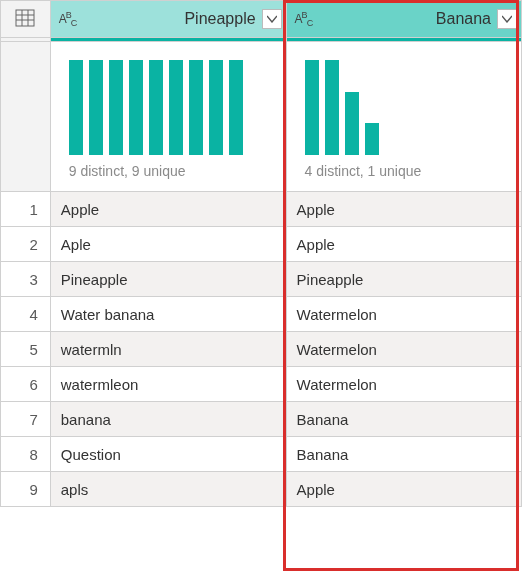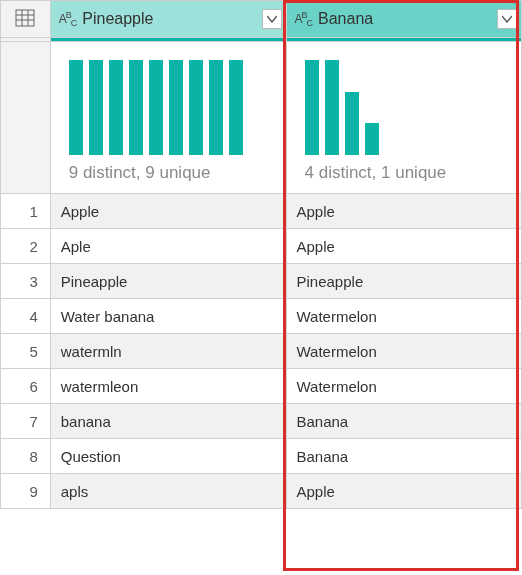--- a/index.html
+++ b/index.html
@@ -1,39 +1,39 @@
 <!DOCTYPE html>
 <html><head>
   <meta charset="utf-8">
   <style>
     * { margin:0; padding:0; box-sizing:border-box; }
     body { font-family:"Segoe UI",Arial,sans-serif; font-size:15px; color:#333; background:#fff; width:522px; }
     table { border-collapse:collapse; width:100%; border:1px solid #d0d0d0; }
     th,td { border:1px solid #d0d0d0; vertical-align:middle; }
-    th { font-weight:normal; text-align:left; }
+    th { font-weight:normal; text-align:right; }
     .hdr-cell { background:#9de1db; height:36px; position:relative; }
     .hdr-cell.sel { background:#6ad3c8; }
     .hdr-inner { display:flex; align-items:center; height:100%; padding:0 4px 0 8px; gap:6px; }
     .type-icon { font-size:12px; letter-spacing:-1px; color:#444; }
     .type-icon sup { font-size:9px; }
     .col-name { flex:1; font-size:16px; }
     .dd-btn { width:20px; height:20px; background:#fff; border:1px solid #bbb; display:flex; align-items:center; justify-content:center; cursor:pointer; }
     .dd-btn svg { width:10px; height:8px; }
     .corner { width:50px; background:#f3f3f3; }
     .corner-icon { display:flex; align-items:center; justify-content:center; height:36px; }
     .rownum { width:50px; text-align:right; padding-right:12px; color:#5a5a5a; background:#fff; font-size:15px; }
     tbody tr { height:35px; }
     tbody tr:nth-child(odd) td.data { background:#f3f1f0; }
     tbody tr:nth-child(even) td.data { background:#fff; }
     td.data { padding:0 10px; }
     .profile-row td { height:150px; vertical-align:top; background:#fff; padding:0; }
     .profile-box { padding:18px 18px 10px 18px; position:relative; height:100%; }
     .bars { display:flex; align-items:flex-end; height:95px; gap:6px; }
     .bar { background:#0ab3a3; width:14px; }
-    .summary { margin-top:8px; font-size:17px; color:#8a8a8a; white-space:nowrap; }
+    .summary { margin-top:8px; font-size:14px; color:#8a8a8a; white-space:nowrap; }
     .col1 { width:236px; }
     .col2 { width:236px; }
     .highlight-line { height:3px; background:#0ab3a3; }
     .red-box { border:3px solid #d92e2c; position:absolute; pointer-events:none; }
     .wrap { position:relative; width:522px; height:575px; }
   </style>
 </head>
 <body>
 
 <div class="wrap">

